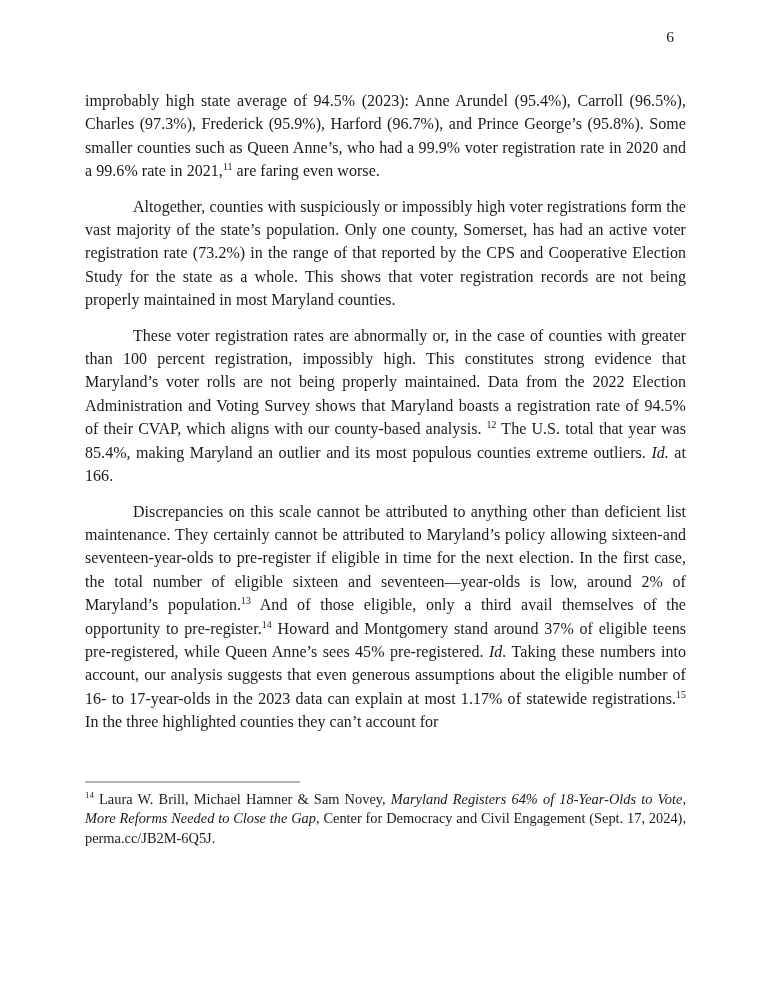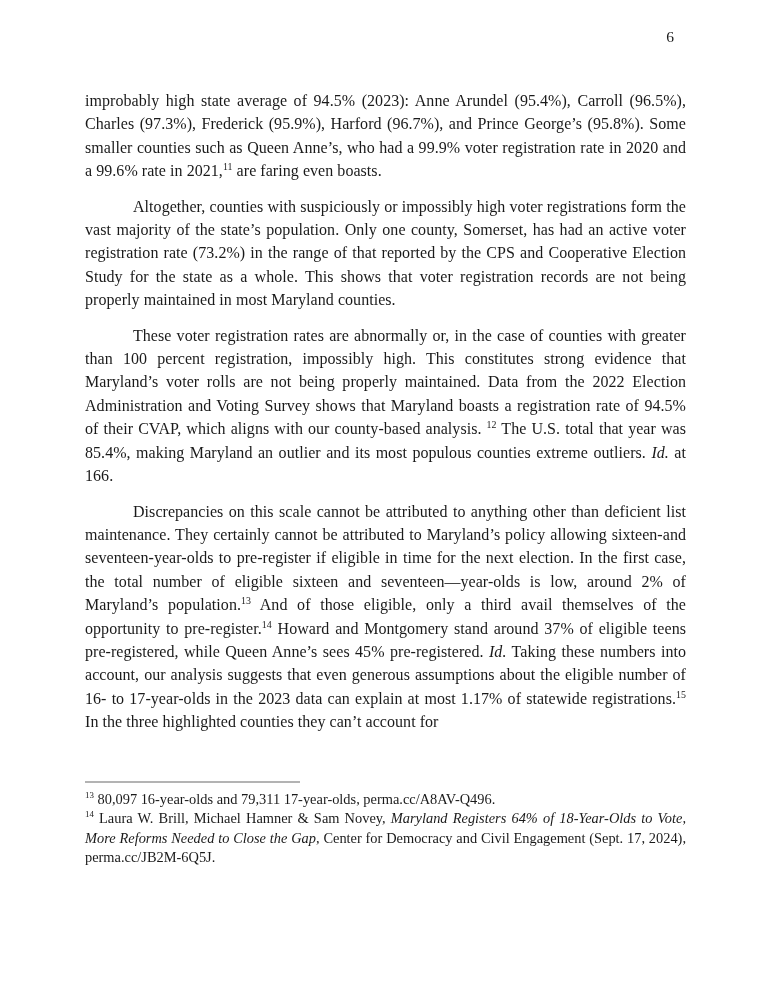--- a/index.html
+++ b/index.html
@@ -68,25 +68,24 @@
 </head>
 <body>
 
 <div class="page">
 
   <div class="pagenum">
     <span>6</span>
   </div>
 
   <div class="content">
-    <p class="para"><span>improbably high state average of 94.5% (2023): Anne Arundel (95.4%), Carroll (96.5%), Charles (97.3%), Frederick (95.9%), Harford (96.7%), and Prince George’s (95.8%). Some smaller counties such as Queen Anne’s, who had a 99.9% voter registration rate in 2020 and a 99.6% rate in 2021,</span><sup>11</sup><span> are faring even boasts.</span></p>
+    <p class="para"><span>improbably high state average of 94.5% (2023): Anne Arundel (95.4%), Carroll (96.5%), Charles (97.3%), Frederick (95.9%), Harford (96.7%), and Prince George’s (95.8%). Some smaller counties such as Queen Anne’s, who had a 99.9% voter registration rate in 2020 and a 99.6% rate in 2021,</span><sup>11</sup><span> are faring even worse.</span></p>
     <p class="para indent"><span>Altogether, counties with suspiciously or impossibly high voter registrations form the vast majority of the state’s population. Only one county, Somerset, has had an active voter registration rate (73.2%) in the range of that reported by the CPS and Cooperative Election Study for the state as a whole. This shows that voter registration records are not being properly maintained in most Maryland counties.</span></p>
     <p class="para indent"><span>These voter registration rates are abnormally or, in the case of counties with greater than 100 percent registration, impossibly high. This constitutes strong evidence that Maryland’s voter rolls are not being properly maintained. Data from the 2022 Election Administration and Voting Survey shows that Maryland boasts a registration rate of 94.5% of their CVAP, which aligns with our county-based analysis. </span><sup>12</sup><span> The U.S. total that year was 85.4%, making Maryland an outlier and its most populous counties extreme outliers. </span><i>Id.</i><span> at 166.</span></p>
     <p class="para indent"><span>Discrepancies on this scale cannot be attributed to anything other than deficient list maintenance. They certainly cannot be attributed to Maryland’s policy allowing sixteen-and seventeen-year-olds to pre-register if eligible in time for the next election. In the first case, the total number of eligible sixteen and seventeen—year-olds is low, around 2% of Maryland’s population.</span><sup>13</sup><span> And of those eligible, only a third avail themselves of the opportunity to pre-register.</span><sup>14</sup><span> Howard and Montgomery stand around 37% of eligible teens pre-registered, while Queen Anne’s sees 45% pre-registered. </span><i>Id.</i><span> Taking these numbers into account, our analysis suggests that even generous assumptions about the eligible number of 16- to 17-year-olds in the 2023 data can explain at most 1.17% of statewide registrations.</span><sup>15</sup><span> In the three highlighted counties they can’t account for</span></p>
   </div>
 
   <div class="footnotes">
     <div class="fn-sep"></div>
-    <div class="fn"><sup>13</sup><span> 80,097 16-year-olds and 79,311 17-year-olds, perma.cc/A8AV-Q496.</span></div>
     <div class="fn"><sup>14</sup><span> Laura W. Brill, Michael Hamner &amp; Sam Novey, </span><i>Maryland Registers 64% of 18-Year-Olds to Vote, More Reforms Needed to Close the Gap</i><span>, Center for Democracy and Civil Engagement (Sept. 17, 2024), perma.cc/JB2M-6Q5J.</span></div>
   </div>
 
 </div>
 
 </body></html>

